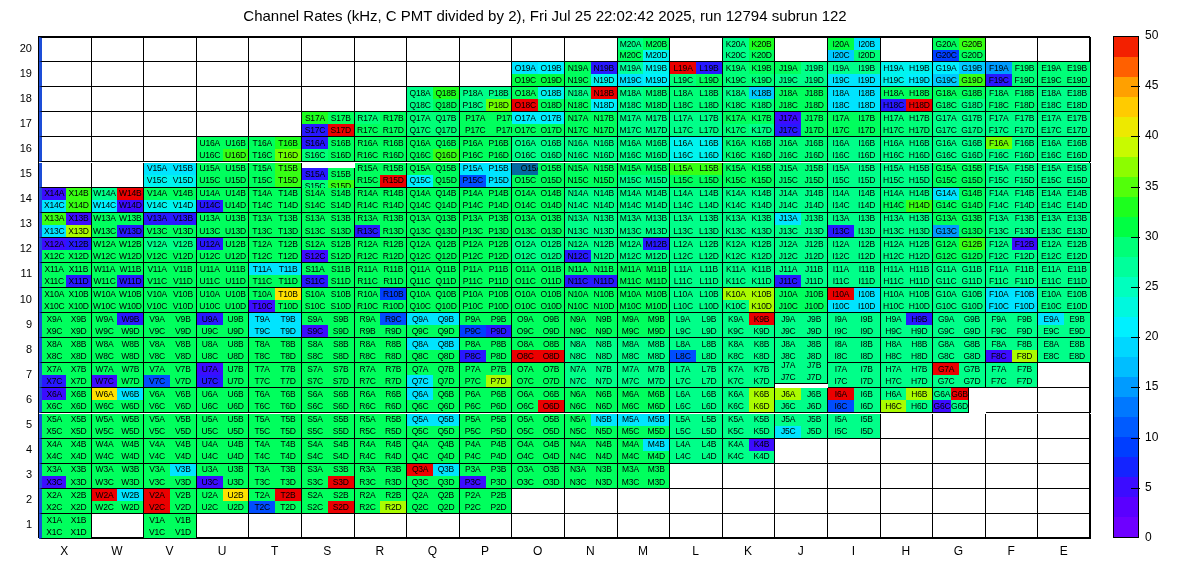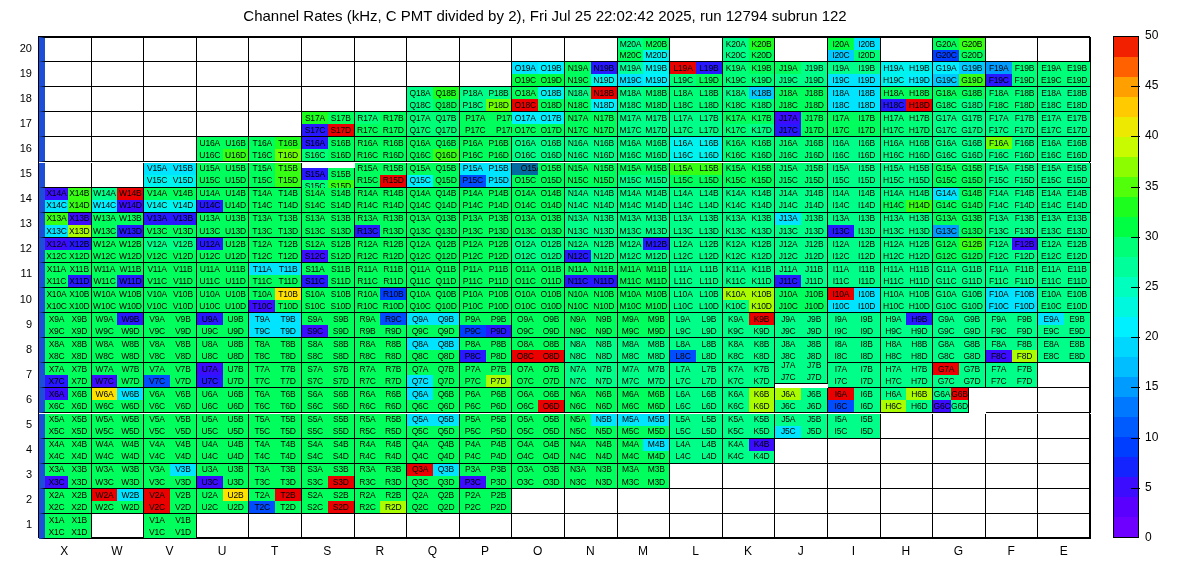--- a/index.html
+++ b/index.html
@@ -6,21 +6,21 @@
   body{width:1196px;height:572px;font-family:"Liberation Sans",sans-serif;overflow:hidden;position:relative;}
 
   #title{position:absolute;left:0;top:7px;width:1090px;text-align:center;
          font-size:15px;color:#000;white-space:nowrap;}
 
   #plot{position:absolute;left:38px;top:36px;width:1052px;height:502px;
         border:1px solid #000;box-sizing:border-box;}
 
   .cell{position:absolute;box-sizing:border-box;border-right:1px solid #000;
         border-bottom:1px solid #000;display:flex;flex-wrap:wrap;overflow:hidden;}
-  .cell.edge-l{border-left:6px solid #1d4ed8;}
+  .cell.edge-l{border-left:3px solid #1d4ed8;}
   .cell.edge-t{border-top:1px solid #000;}
 
   .q{width:50%;height:50%;box-sizing:border-box;display:flex;
      align-items:center;justify-content:center;font-size:8.5px;color:#000;
      line-height:1;overflow:hidden;white-space:nowrap;letter-spacing:-0.2px;}
 
   .ylab{position:absolute;width:30px;text-align:right;font-size:11px;color:#000;}
   .xlab{position:absolute;width:52px;text-align:center;font-size:12px;color:#000;top:544px;}
 
   #cbar{position:absolute;left:1113px;top:36px;width:26px;height:502px;

